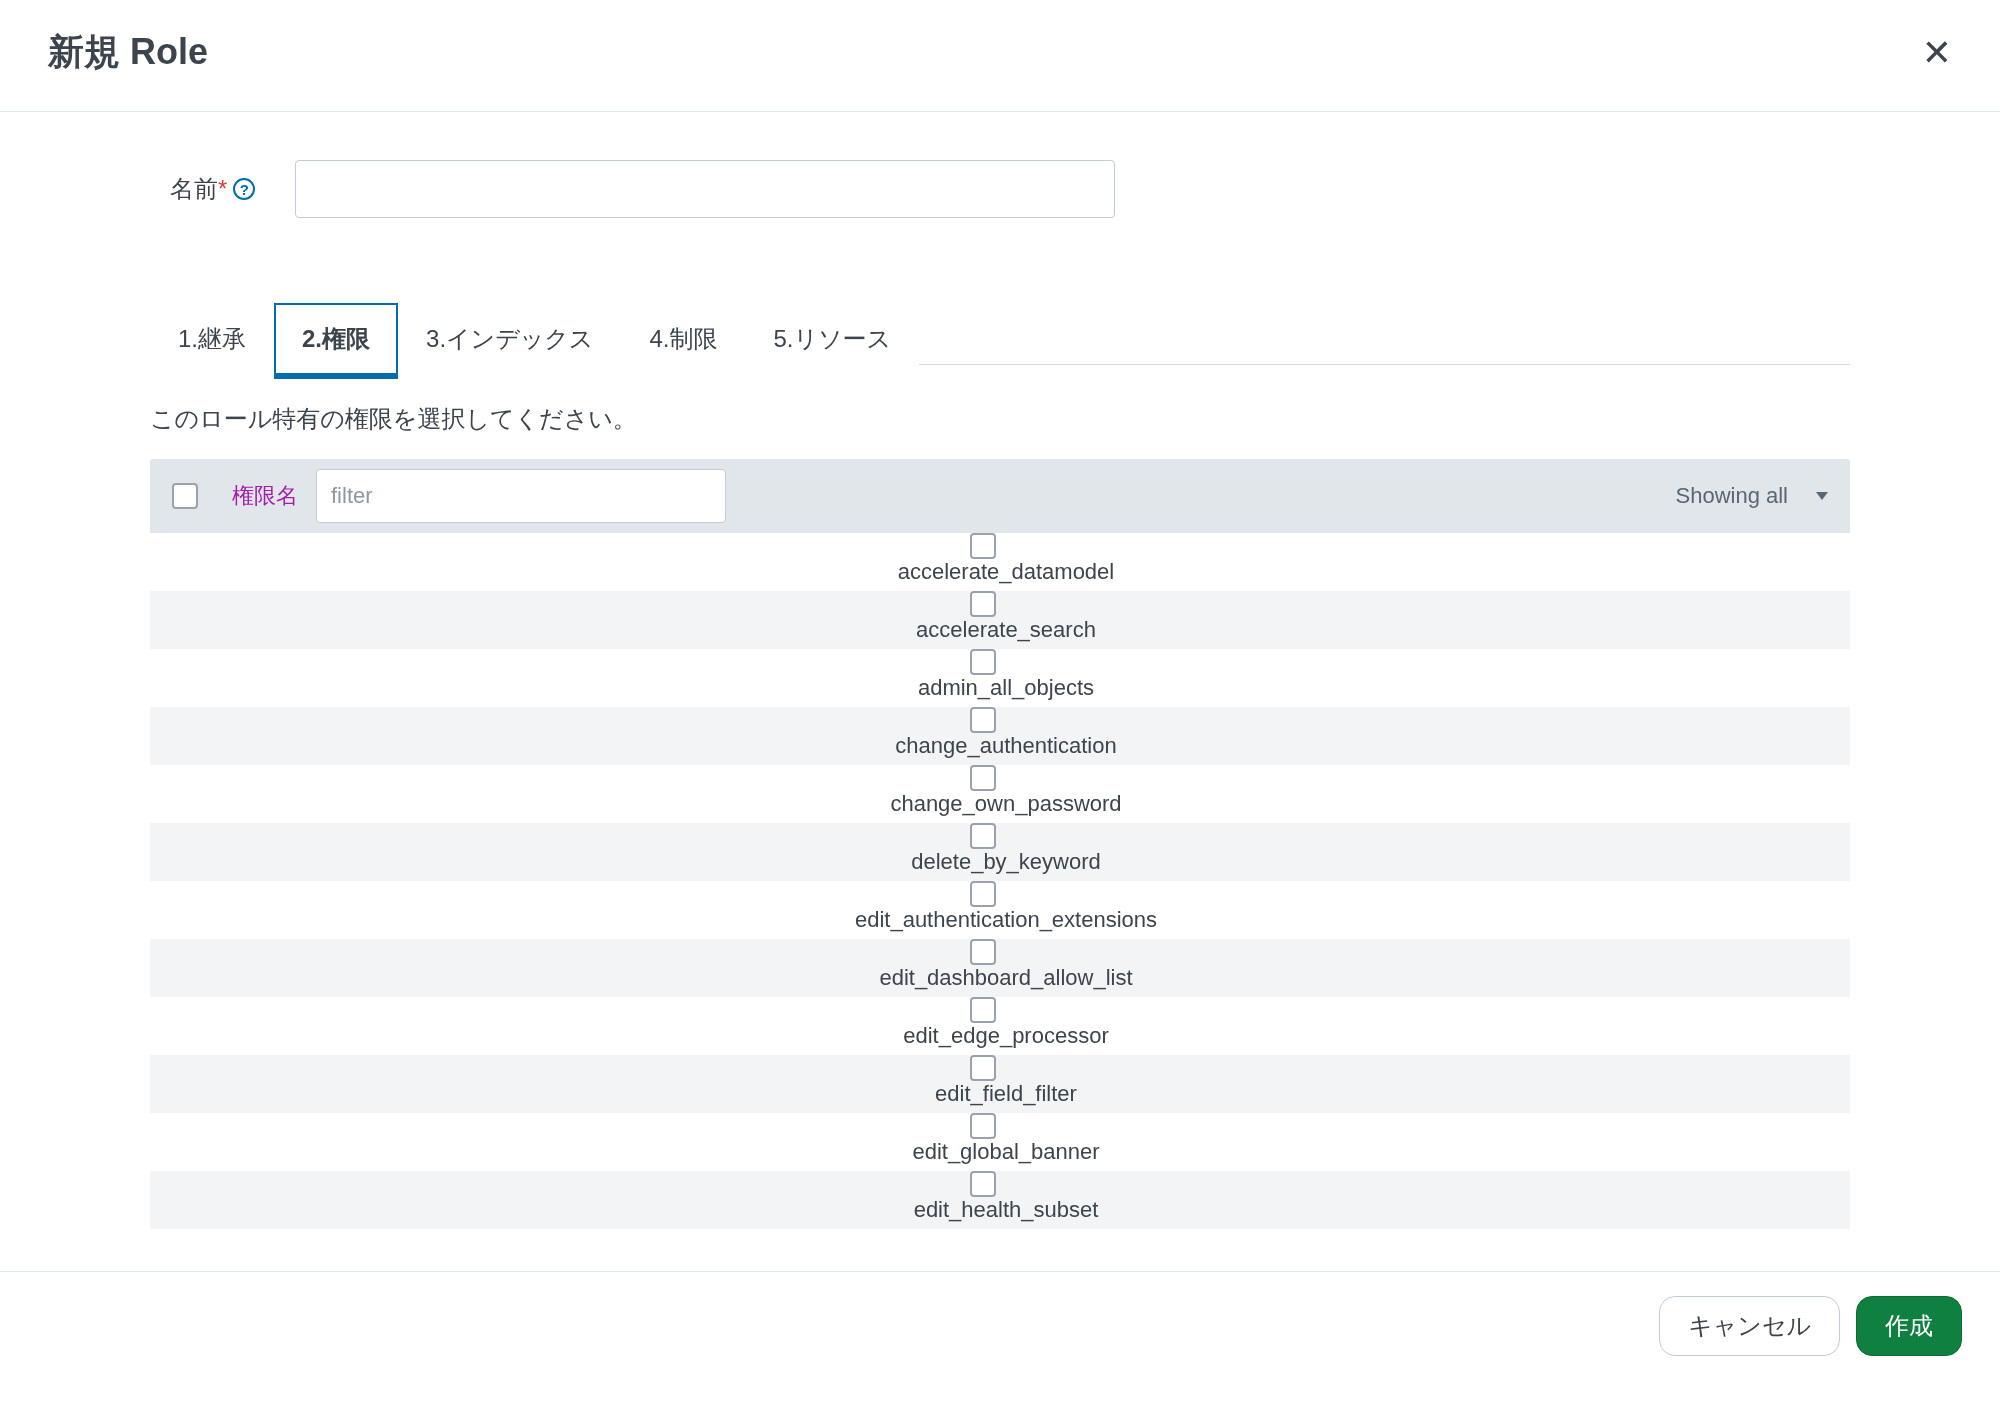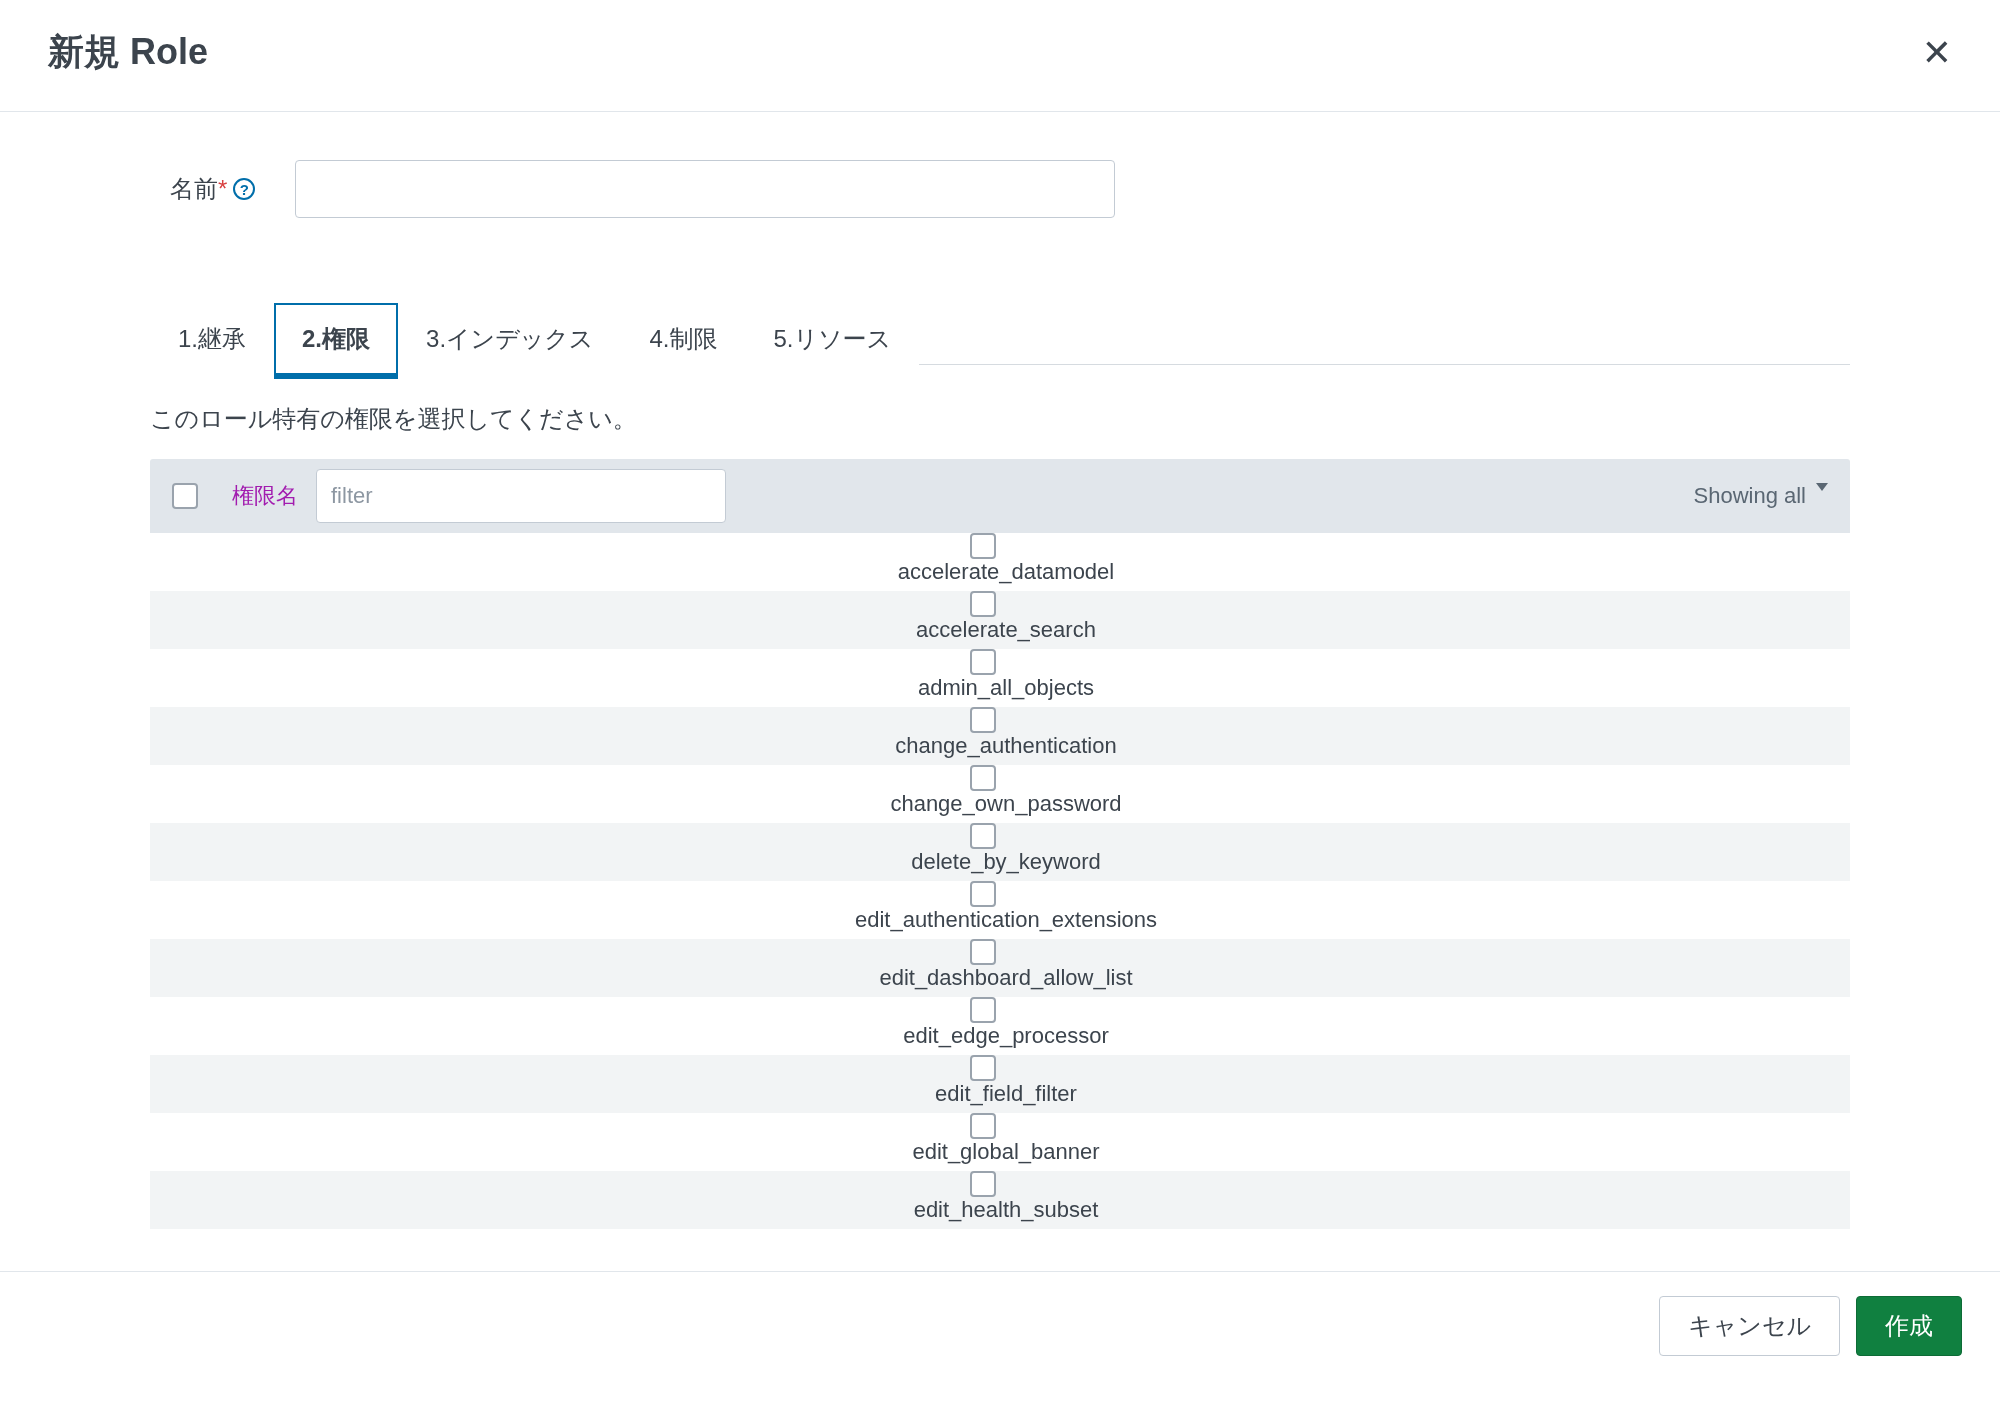--- a/index.html
+++ b/index.html
@@ -150,23 +150,23 @@
     font-size: 22px;
     color: #333;
     background: #fff;
   }
   .filter-input::placeholder { color: #8d97a2; }
   .showing {
     margin-left: auto;
     font-size: 22px;
     color: #5a6773;
     display: flex;
-    align-items: flex-start;
-    cursor: pointer;
-    gap: 6px;
+    align-items: center;
+    cursor: pointer;
+    gap: 24px;
   }
   .caret-down {
     width: 0; height: 0;
     border-left: 6px solid transparent;
     border-right: 6px solid transparent;
     border-top: 8px solid #5a6773;
     margin-left: 4px;
   }
 
   .row {
@@ -188,21 +188,21 @@
     display: flex;
     justify-content: flex-end;
     align-items: center;
     gap: 16px;
     padding: 24px 38px;
   }
   .btn {
     height: 60px;
     padding: 0 28px;
     font-size: 24px;
-    border-radius: 4px;
+    border-radius: 16px;
     cursor: pointer;
     display: inline-flex;
     align-items: center;
     justify-content: center;
   }
   .btn-secondary {
     background: #fff;
     border: 1px solid #c3cbd4;
     color: #3c444d;
   }

